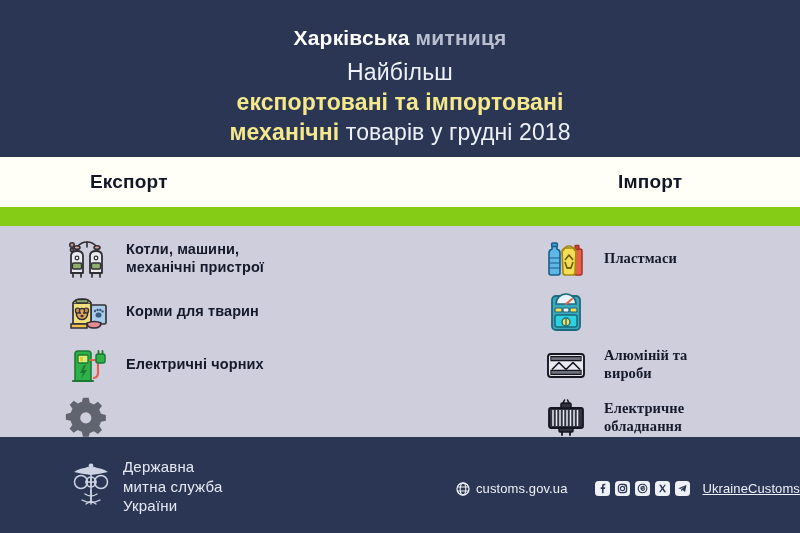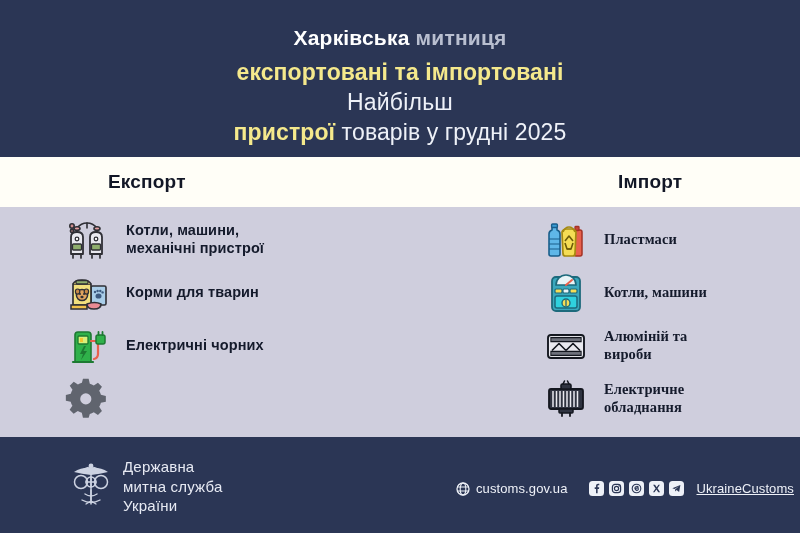--- a/index.html
+++ b/index.html
@@ -46,29 +46,30 @@
     height:50px;flex:0 0 50px;
     background:#fffef7;
     position:relative;
   }
   .tab{
     position:absolute;top:0;height:50px;
     display:flex;align-items:center;
     font-size:19px;font-weight:700;color:#121726;
     letter-spacing:.2px;
   }
-  .tab-export{left:108px;}
+  .tab-export{left:90px;}
   .tab-import{left:618px;}
 
   
   .board{
     flex:1 1 auto;
     background:#cfcedd;
     position:relative;
     padding:12px;
+    margin-top:19px;
   }
   .col{
     position:absolute;top:6px;
     display:flex;flex-direction:column;
   }
   .col-export{left:62px;width:330px;}
   .col-import{left:540px;width:250px;font-family:Liberation Serif, serif;}
 
   .row{
     display:flex;align-items:center;
@@ -104,21 +105,21 @@
     line-height:1.30;white-space:pre-line;letter-spacing:.2px;
   }
   .contact{
     position:absolute;left:456px;top:44px;
     display:flex;align-items:center;gap:6px;
     white-space:nowrap;
   }
   .globe{width:14px;height:14px;flex:0 0 auto;}
   .site{
     font-size:13px;color:#eef1f8;font-weight:400;letter-spacing:.1px;
-    margin-right:16px;
+    margin-right:22px;
   }
   .socials{display:flex;align-items:center;gap:5px;margin-right:6px;}
   .sbtn{
     width:15px;height:15px;border-radius:3.5px;
     background:#eef1f8;
     display:flex;align-items:center;justify-content:center;
     flex:0 0 auto;
   }
   .sbtn svg{display:block;}
   .handle{
@@ -128,23 +129,23 @@
 </head>
 <body>
 
 <div id="infographic">
 
   <div class="header">
     <div class="brand">
       <span class="b-strong">Харківська</span><span>&nbsp;</span><span class="b-soft">митниця</span>
     </div>
     <div class="headline">
+      <span class="hl-line hl1">Найбільш</span>
       <span class="hl-line hl2">експортовані та імпортовані</span>
-      <span class="hl-line hl1">Найбільш</span>
-      <span class="hl-line hl3"><span class="accent">пристрої</span><span> товарів у грудні 2025</span></span>
+      <span class="hl-line hl3"><span class="accent">механічні</span><span> товарів у грудні 2018</span></span>
     </div>
   </div>
 
   <div class="tabband">
     <div class="tab tab-export">
       <span>Експорт</span>
     </div>
     <div class="tab tab-import">
       <span>Імпорт</span>
     </div>
@@ -265,21 +266,20 @@
             <path d="M13 13 a10 10 0 0 1 20 0 z" fill="#e8f4f7" stroke="#1d6a7c" stroke-width="1.6"></path>
             <path d="M23 13 l6-5" stroke="#e8604c" stroke-width="2" stroke-linecap="round"></path>
             <rect x="12" y="17" width="7" height="4" rx="1" fill="#f5dd55" stroke="#1d6a7c" stroke-width="1.2"></rect>
             <rect x="20" y="17" width="6" height="4" rx="1" fill="#e8f4f7" stroke="#1d6a7c" stroke-width="1.2"></rect>
             <rect x="27" y="17" width="7" height="4" rx="1" fill="#f5dd55" stroke="#1d6a7c" stroke-width="1.2"></rect>
             <rect x="12" y="24" width="22" height="12" rx="2" fill="#2fd1de" stroke="#1d6a7c" stroke-width="1.5"></rect>
             <circle cx="23" cy="31" r="4" fill="#f5dd55" stroke="#1d6a7c" stroke-width="1.4"></circle>
             <path d="M23 28 v6" stroke="#1d6a7c" stroke-width="1.3"></path>
           </svg>
         </span>
-        <span class="rlabel">Котли, машини</span>
       </div>
 
       <div class="row">
         <span class="icon">
           <svg width="46" height="42" viewBox="0 0 46 42">
             <rect x="5" y="10" width="36" height="23" rx="3" fill="#e9e9ef" stroke="#14171f" stroke-width="1.9"></rect>
             <rect x="8" y="12.6" width="30" height="4" fill="#b9bcc7" stroke="#14171f" stroke-width="1.3"></rect>
             <rect x="8" y="26.4" width="30" height="4" fill="#b9bcc7" stroke="#14171f" stroke-width="1.3"></rect>
             <g stroke="#14171f" stroke-width="0.9">
               <path d="M10 12.6 v4 M12 12.6 v4 M14 12.6 v4 M16 12.6 v4 M18 12.6 v4 M20 12.6 v4 M22 12.6 v4 M24 12.6 v4 M26 12.6 v4 M28 12.6 v4 M30 12.6 v4 M32 12.6 v4 M34 12.6 v4 M36 12.6 v4"></path>

